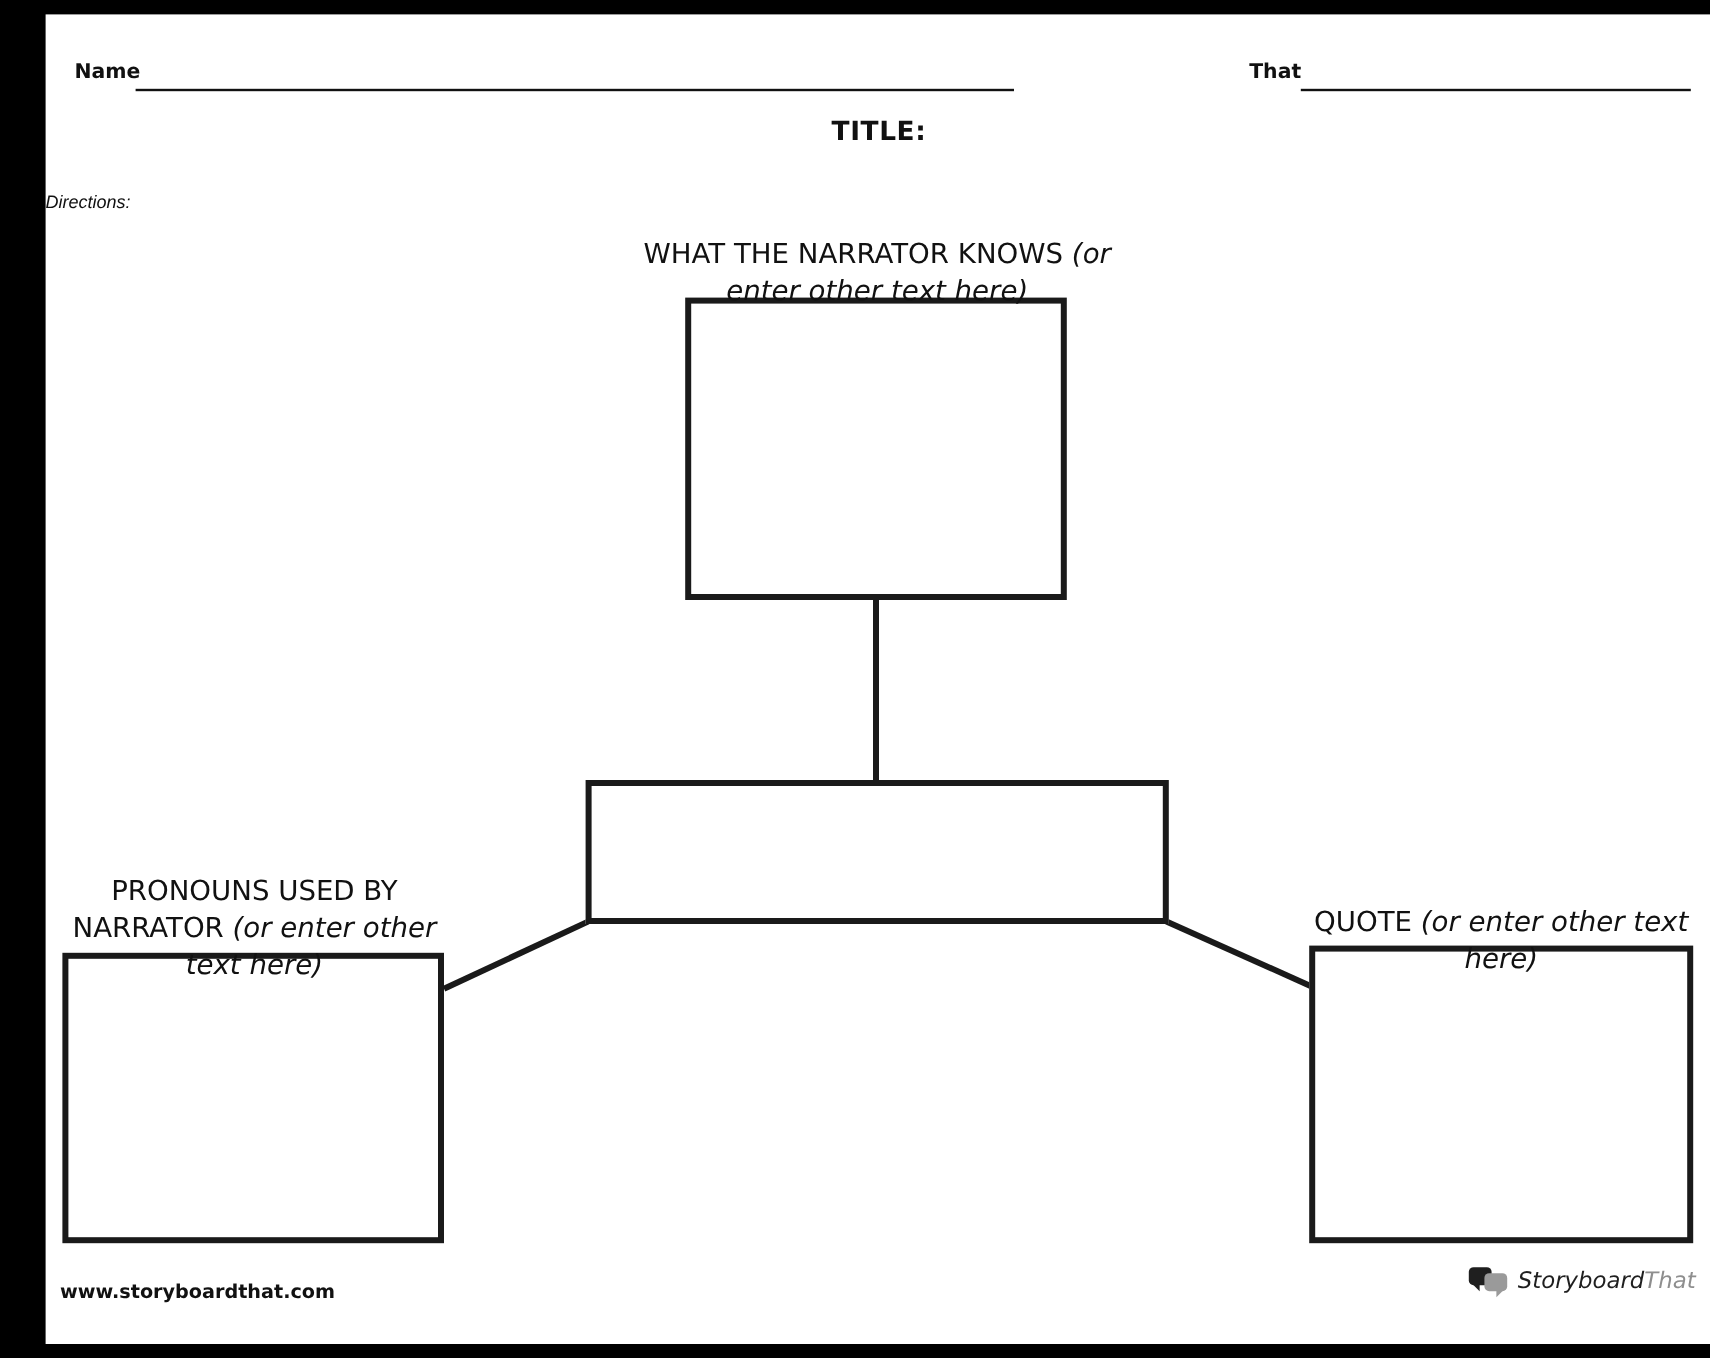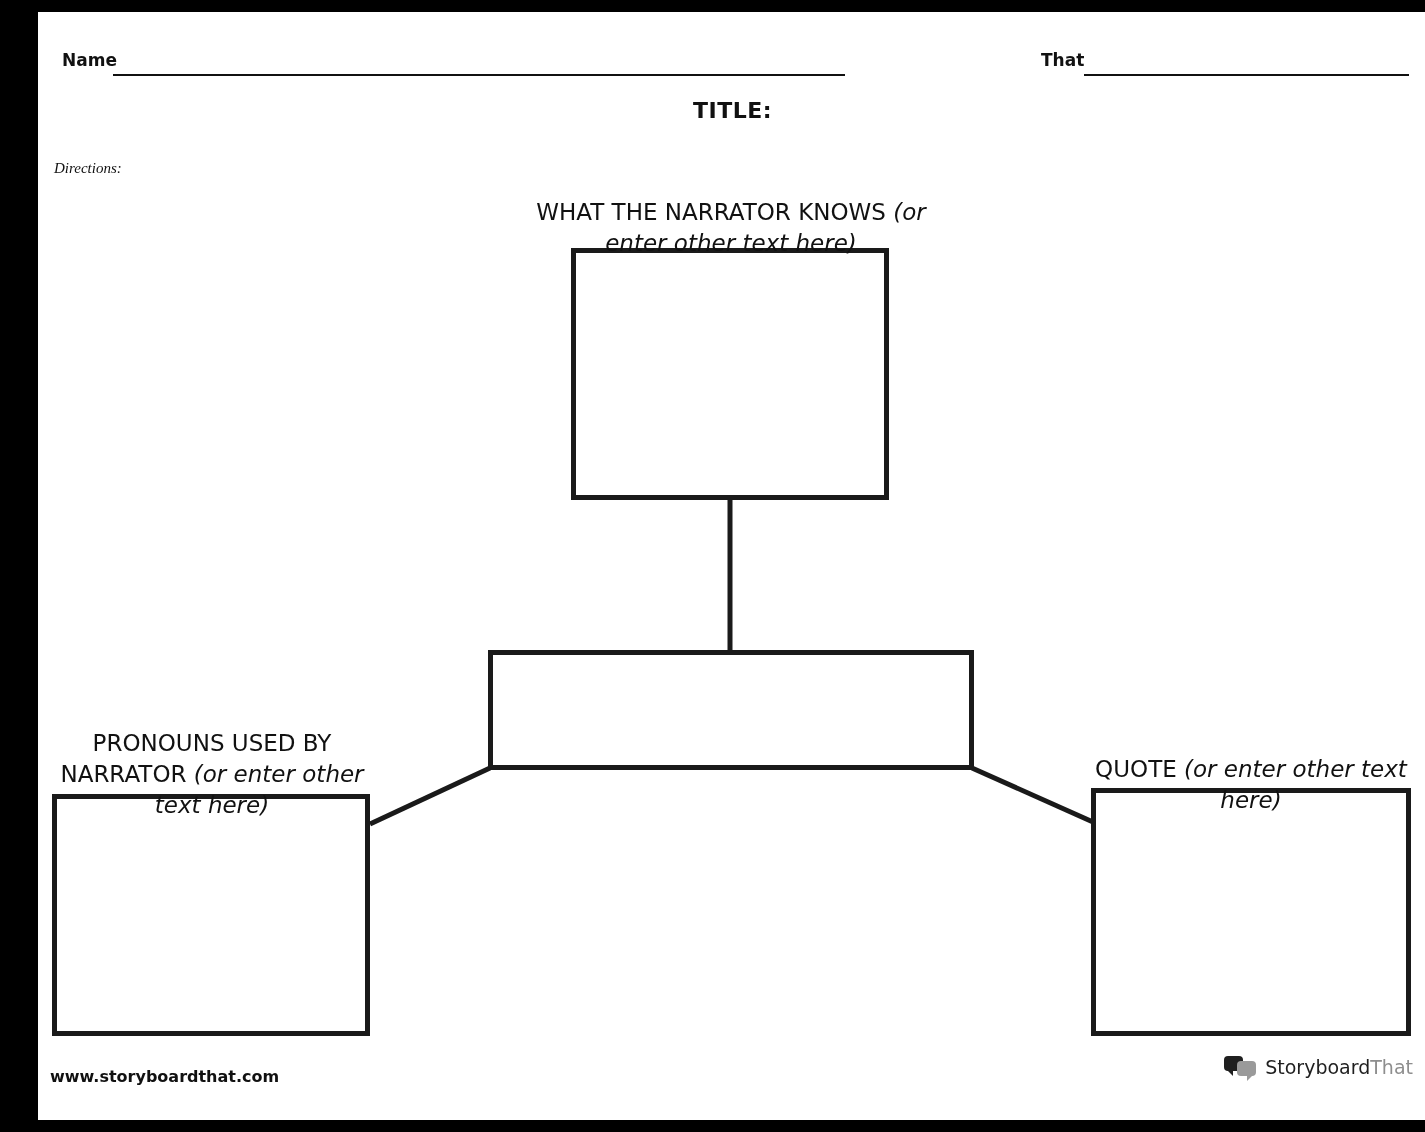--- a/index.html
+++ b/index.html
@@ -49,23 +49,23 @@
     text-align: center;
     font-family: "DejaVu Sans", sans-serif;
     font-weight: bold;
     font-size: 22px;
     letter-spacing: .5px;
     color: #111;
   }
 
   #directions {
     position: absolute;
-    left: 16px;
+    left: 0;
     top: 148px;
-    font-family: Liberation Serif, serif;
+    font-family: Liberation Sans, sans-serif;
     font-style: italic;
     font-size: 15px;
     color: #111;
   }
 
   
   #lines {
     position: absolute;
     left: 0;
     top: 0;
@@ -148,20 +148,21 @@
     position: absolute;
     right: 3px; bottom: -5px;
     border-right: 6px solid transparent;
     border-left: 0 solid transparent;
     border-top: 6px solid #9a9a9a;
   }
   #brand-text {
     font-family: "DejaVu Sans", sans-serif;
     font-size: 19px;
     color: #1f1f1f;
+    font-style: italic;
   }
   #brand-text .light { color: #8e8e8e; }
 </style>
 </head>
 <body>
 
 <div id="sheet">
 
   <div class="hdr-label" id="name-label">Name</div>
   <div class="hdr-line" id="name-line"></div>

